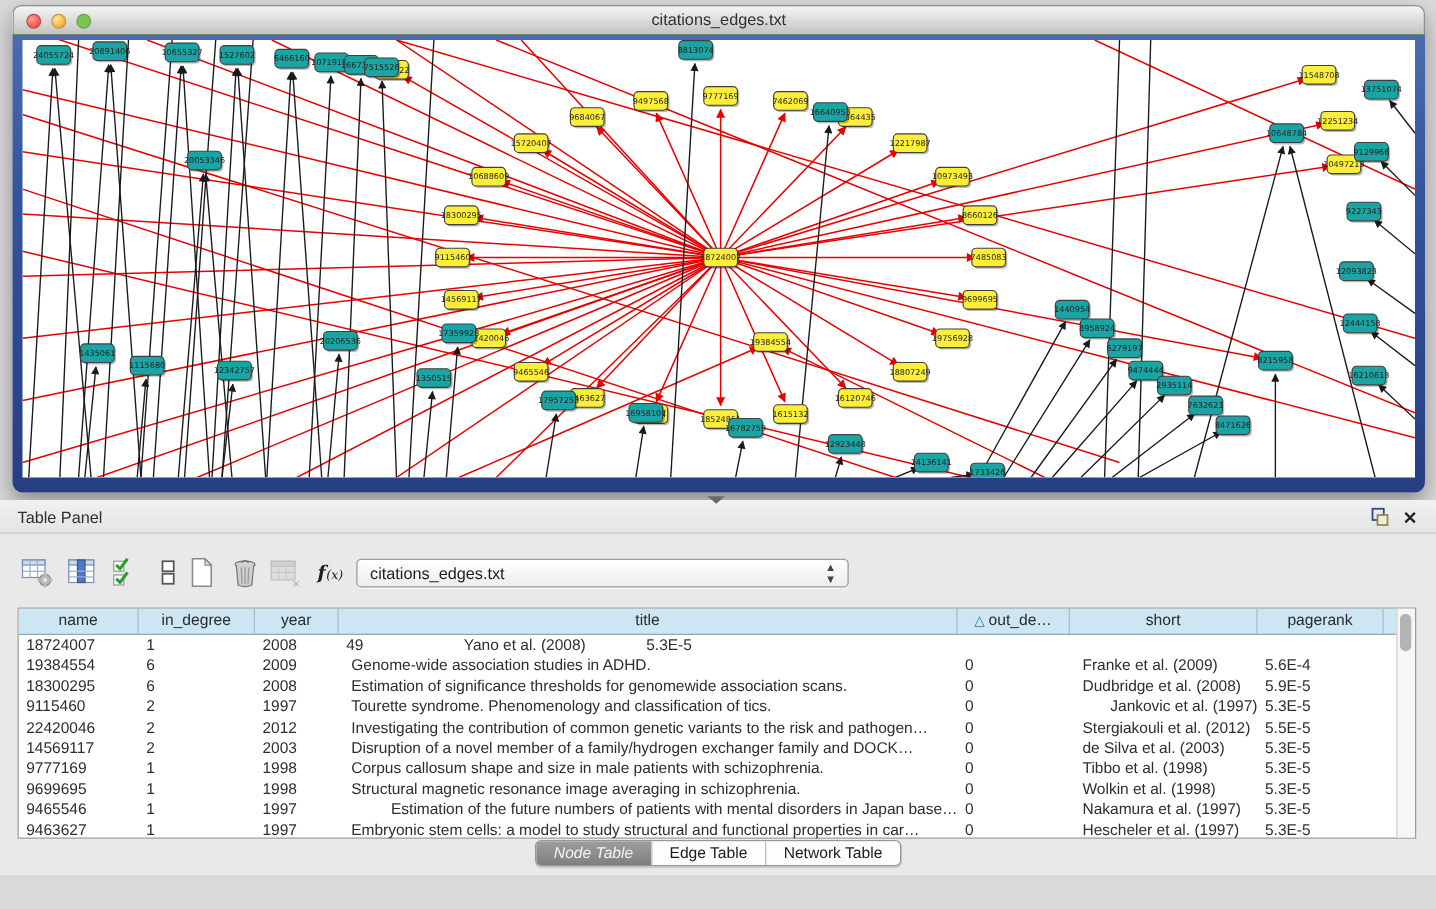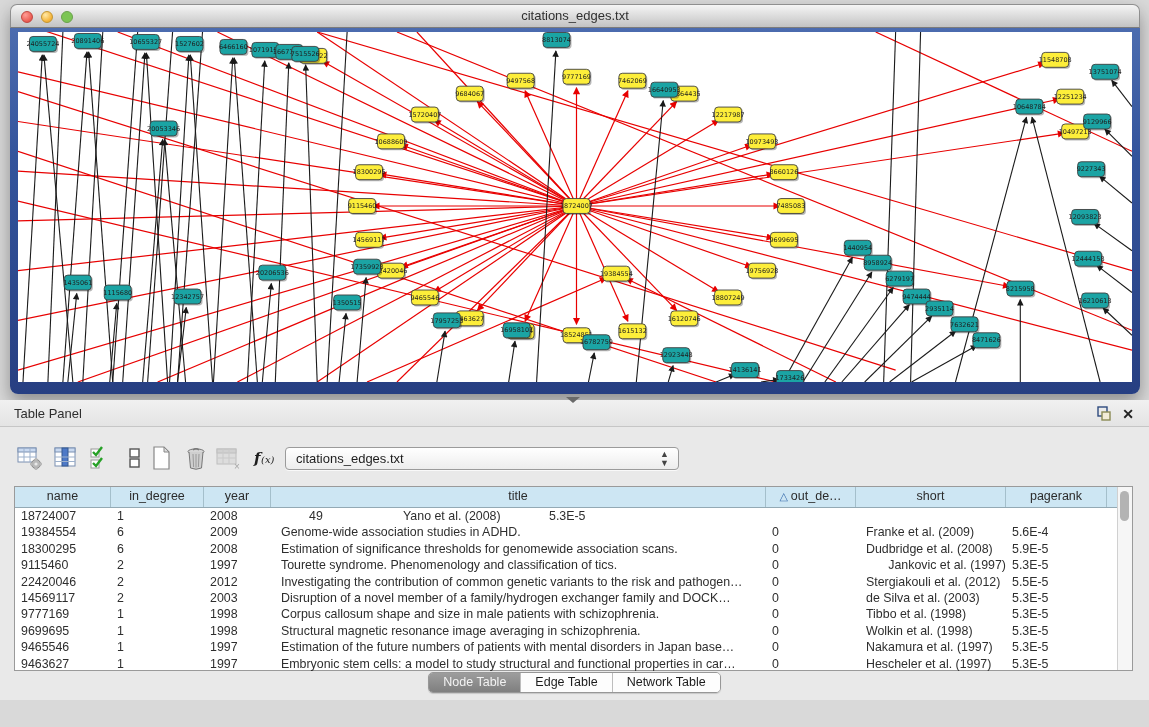--- a/index.html
+++ b/index.html
@@ -55,21 +55,21 @@
   .tcell{box-sizing:border-box;font-size:12.4px;color:#2e2e2e;line-height:16.4px;
     padding-left:6px;overflow:hidden;white-space:nowrap;}
   .vscroll{position:absolute;right:0;top:0;bottom:0;width:14px;background:#f6f6f6;border-left:1px solid #d0d0d0;}
   .vthumb{position:absolute;left:2px;top:4px;width:9px;height:30px;border-radius:5px;background:#b3b3b3;}
 
   .tabbar{position:absolute;left:0;top:272px;width:100%;height:24px;text-align:center;}
   .segwrap{display:inline-flex;border:1px solid #979797;border-radius:5px;overflow:hidden;
     box-shadow:0 1px 1px rgba(0,0,0,.15);}
   .seg{height:19px;line-height:19px;font-size:12.5px;padding:0 14px;background:#fdfdfd;color:#1c1c1c;
     border:0;border-left:1px solid #bdbdbd;font-family:"Liberation Sans",sans-serif;}
-  .seg:first-child{border-left:0;}
+  .seg:first-child{border-left:0;font-style:italic;}
   .seg.sel{background:linear-gradient(#9d9d9d,#7f7f7f);color:#f3f3f3;}
 
   .statusbar{position:absolute;left:0;top:700px;width:1149px;height:27px;background:#e9e9e9;
     border-top:1px solid #c9c9c9;box-sizing:border-box;}
   .mem{position:absolute;right:32px;top:7px;font-size:11.5px;color:#2c2c2c;}
   .memdot{position:absolute;right:10px;top:6px;width:14px;height:14px;border-radius:50%;
     background:radial-gradient(circle at 35% 30%,#d8f5a5,#77c342 60%,#58a22b);border:1px solid #86a465;box-sizing:border-box;}
 </style>
 </head>
 <body>
@@ -651,21 +651,21 @@
           <div class="hcell" style="width: 495px;">title</div>
           <div class="hcell" style="width: 90px;"><span class="sort">△</span>out_de…</div>
           <div class="hcell" style="width: 150px;">short</div>
           <div class="hcell" style="width: 101px;">pagerank</div>
         </div>
       <div class="tbody" id="tbody">
           <div class="trow">
             <div class="tcell" style="width: 96px;">18724007</div>
             <div class="tcell" style="width: 93px;">1</div>
             <div class="tcell" style="width: 67px;">2008</div>
-            <div class="tcell" style="width: 90px; margin-left: 32px;">49</div>
+            <div class="tcell" style="width: 90px;">49</div>
             <div class="tcell" style="width: 150px; padding-left: 10px;">Yano et al. (2008)</div>
             <div class="tcell" style="width: 101px;">5.3E-5</div>
           </div>
           <div class="trow">
             <div class="tcell" style="width: 96px;">19384554</div>
             <div class="tcell" style="width: 93px;">6</div>
             <div class="tcell" style="width: 67px;">2009</div>
             <div class="tcell" style="width: 495px; padding-left: 10px;">Genome-wide association studies in ADHD.</div>
             <div class="tcell" style="width: 90px;">0</div>
             <div class="tcell" style="width: 150px; padding-left: 10px;">Franke et al. (2009)</div>
@@ -722,21 +722,21 @@
             <div class="tcell" style="width: 67px;">1998</div>
             <div class="tcell" style="width: 495px; padding-left: 10px;">Structural magnetic resonance image averaging in schizophrenia.</div>
             <div class="tcell" style="width: 90px;">0</div>
             <div class="tcell" style="width: 150px; padding-left: 10px;">Wolkin et al. (1998)</div>
             <div class="tcell" style="width: 101px;">5.3E-5</div>
           </div>
           <div class="trow">
             <div class="tcell" style="width: 96px;">9465546</div>
             <div class="tcell" style="width: 93px;">1</div>
             <div class="tcell" style="width: 67px;">1997</div>
-            <div class="tcell" style="width: 495px; padding-left: 10px;">Estimation of the future numbers of patients with mental disorders in Japan base…</div>
+            <div class="tcell" style="width: 495px; padding-left: 10px; text-align: right;">Estimation of the future numbers of patients with mental disorders in Japan base…</div>
             <div class="tcell" style="width: 90px;">0</div>
             <div class="tcell" style="width: 150px; padding-left: 10px;">Nakamura et al. (1997)</div>
             <div class="tcell" style="width: 101px;">5.3E-5</div>
           </div>
           <div class="trow">
             <div class="tcell" style="width: 96px;">9463627</div>
             <div class="tcell" style="width: 93px;">1</div>
             <div class="tcell" style="width: 67px;">1997</div>
             <div class="tcell" style="width: 495px; padding-left: 10px;">Embryonic stem cells: a model to study structural and functional properties in car…</div>
             <div class="tcell" style="width: 90px;">0</div>

